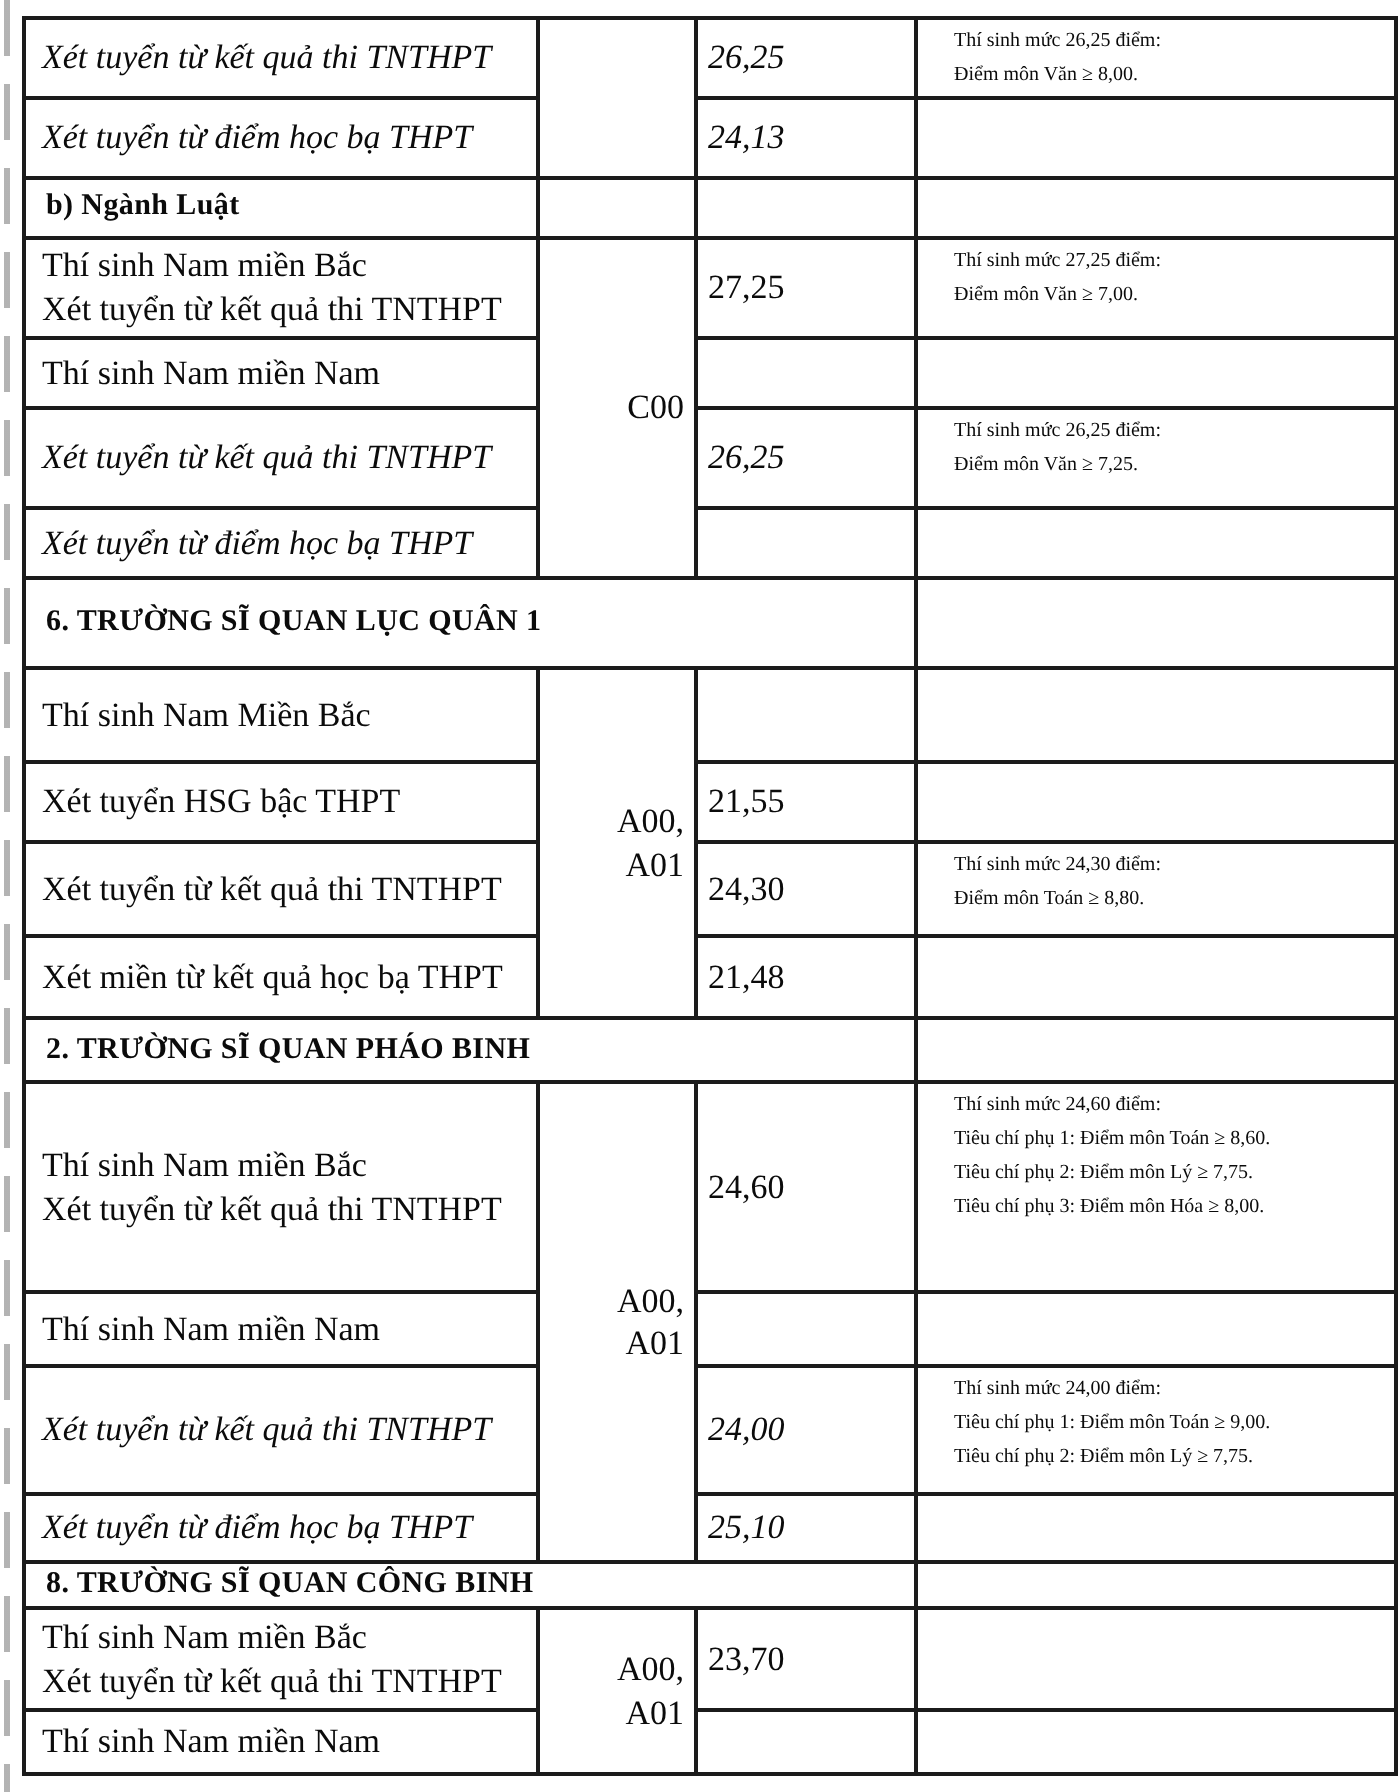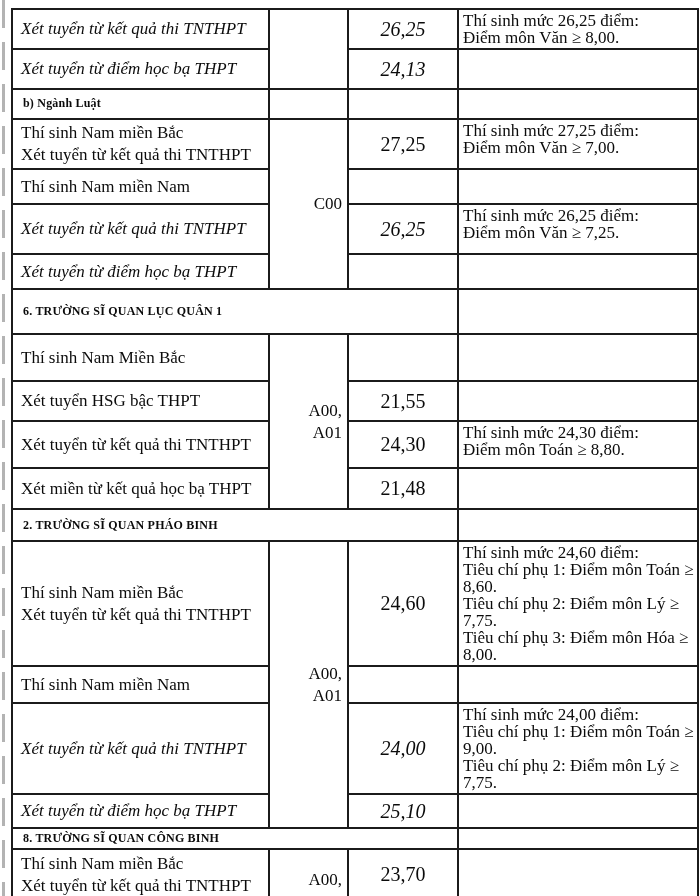--- a/index.html
+++ b/index.html
@@ -46,41 +46,40 @@
     overflow: hidden;
   }
   td.label {
     font-size: 17px;
     line-height: 1.3;
     padding-left: 8px;
     white-space: pre-line;
   }
   td.italic { font-style: italic; }
   td.section {
-    font-size: 12px;
+    font-size: 15px;
     font-weight: bold;
     padding-left: 10px;
     letter-spacing: 0.2px;
   }
   td.code {
     font-size: 17px;
     font-weight: normal;
     text-align: right;
     line-height: 1.25;
     white-space: pre-line;
   }
   td.score {
-    font-size: 20px;
-    text-align: center;
+    font-size: 17px;
   }
   td.note {
-    font-size: 17px;
+    font-size: 10px;
     line-height: 17px;
     vertical-align: top;
-    padding: 2px 3px 2px 4px;
+    padding: 2px 3px 2px 18px;
     white-space: pre-line;
   }
 </style>
 </head>
 <body>
 
 <div class="page">
   <div class="edge-marks"></div>
 
   <table class="score-table">

